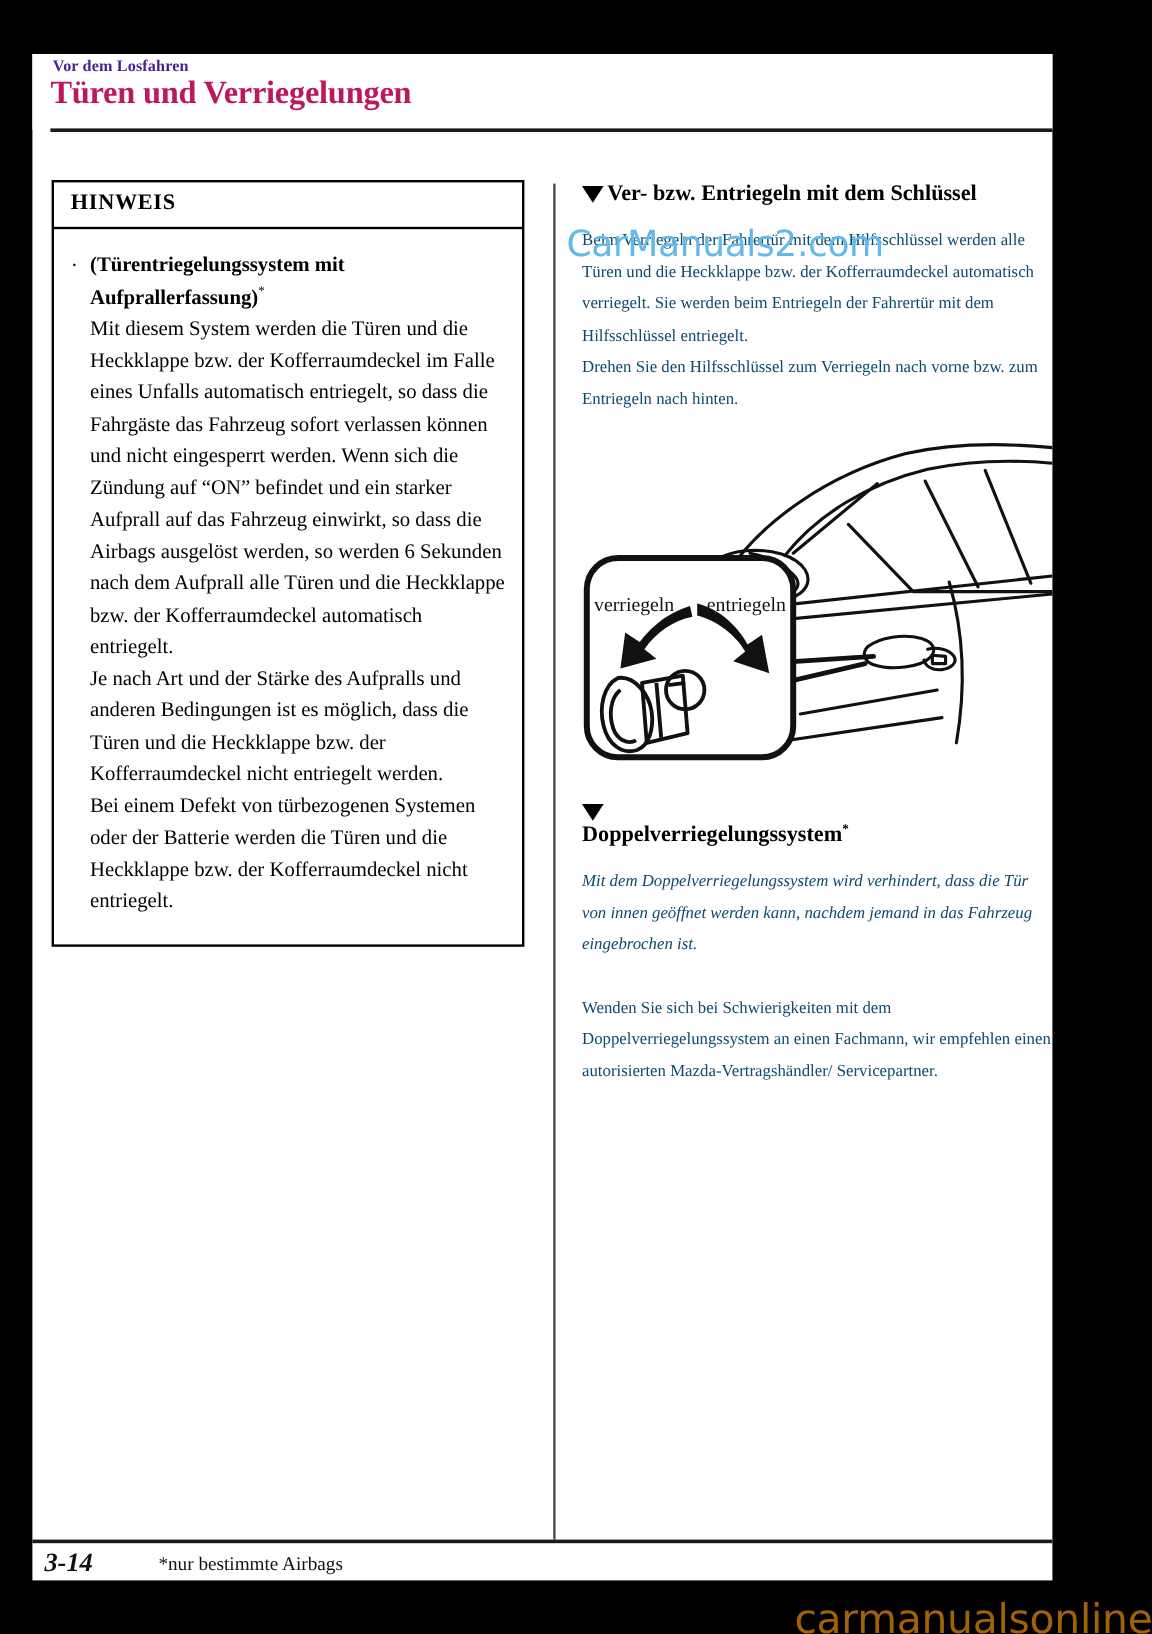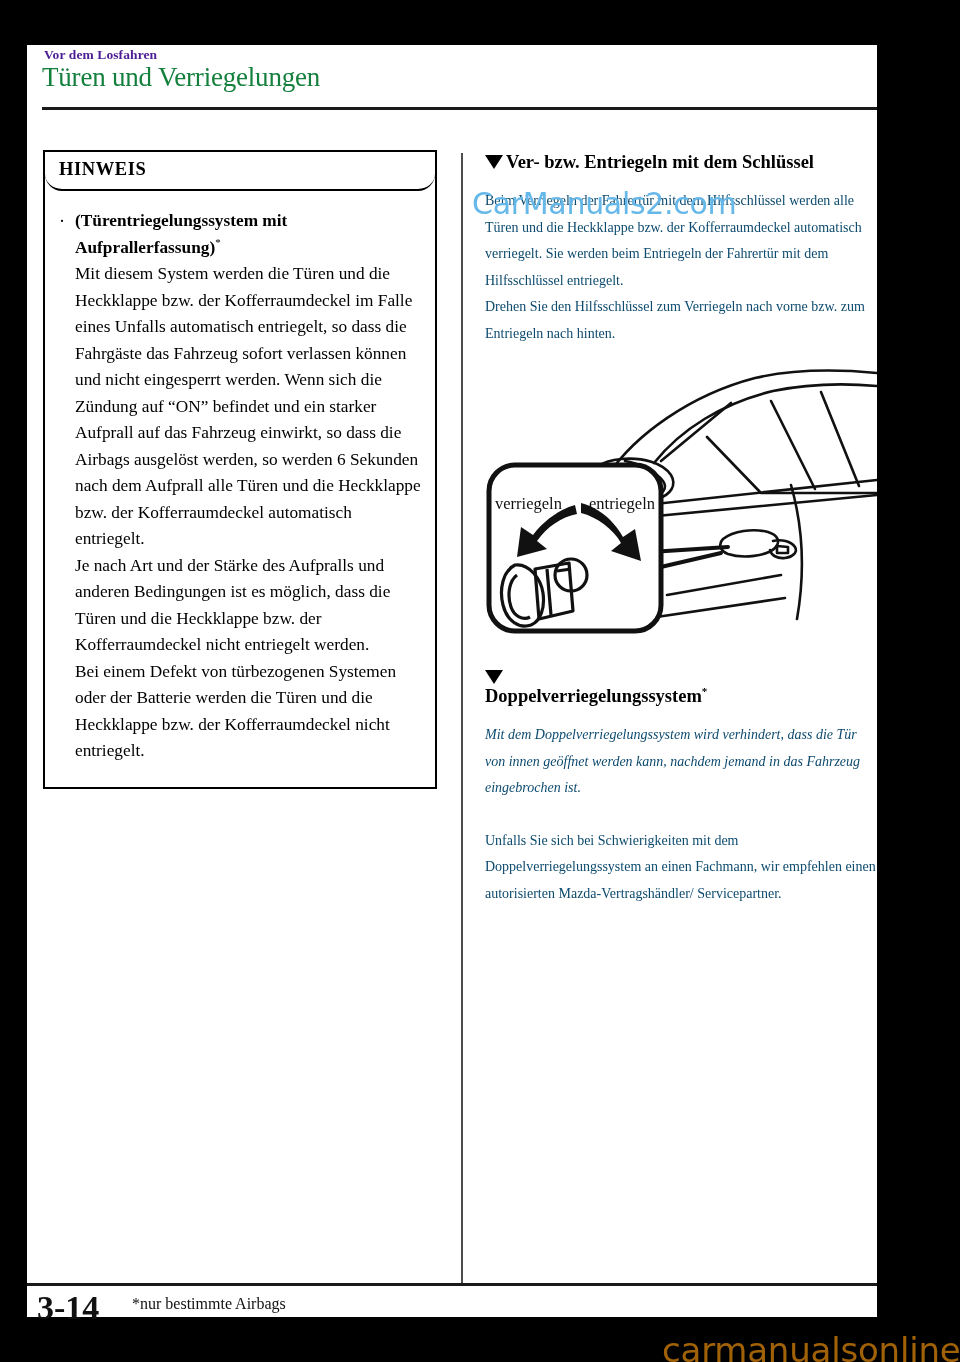--- a/index.html
+++ b/index.html
@@ -42,23 +42,23 @@
     font-weight: bold;
     letter-spacing: 0.1px;
     color: #4c1d95;
     white-space: nowrap;
   }
   #header-title {
     position: absolute;
     left: 15px;
     top: 17px;
     font-size: 27px;
-    font-weight: normal;
+    font-weight: bold;
     letter-spacing: -0.2px;
-    color: #15803d;
+    color: #be185d;
     white-space: nowrap;
   }
   #header-rule {
     position: absolute;
     left: 15px;
     top: 62px;
     width: 835px;
     height: 3px;
     background: #1a1a1a;
   }
@@ -91,21 +91,20 @@
     border: 2px solid #000;
     background: #fff;
     width: 390px;
   }
   #note-header {
     border-bottom: 2px solid #000;
     padding: 7px 12px 9px 14px;
     font-size: 18.5px;
     font-weight: bold;
     letter-spacing: 0.6px;
-    border-radius: 17px;
   }
   #note-body {
     padding: 17px 14px 22px 14px;
   }
   .note-item {
     display: flex;
     align-items: flex-start;
   }
   .note-bullet {
     width: 16px;
@@ -183,23 +182,24 @@
     left: 0px;
     top: 1238px;
     width: 850px;
     height: 3px;
     background: #1a1a1a;
   }
   #page-number {
     position: absolute;
     left: 10px;
     top: 1244px;
-    font-size: 34px;
+    font-size: 22px;
     font-weight: bold;
     color: #111;
+    font-style: italic;
   }
   #footnote {
     position: absolute;
     left: 105px;
     top: 1250px;
     font-size: 16px;
     color: #111;
     white-space: nowrap;
   }
 
@@ -319,21 +319,21 @@
         </g>
       </svg>
     </div>
 
     <div class="section-heading" style="margin-top:8px;flex-direction:column;">
       <span class="tri"></span>
       <span class="htext"><span>Doppelverriegelungssystem</span><sup class="star">*</sup></span>
     </div>
 
     <div class="body-par" style="margin-top:13px;font-style:italic;">Mit dem Doppelverriegelungssystem wird verhindert, dass die Tür von innen geöffnet werden kann, nachdem jemand in das Fahrzeug eingebrochen ist.</div>
-    <div class="body-par" style="margin-top:26px;">Unfalls Sie sich bei Schwierigkeiten mit dem Doppelverriegelungssystem an einen Fachmann, wir empfehlen einen autorisierten Mazda-Vertragshändler/ Servicepartner.</div>
+    <div class="body-par" style="margin-top:26px;">Wenden Sie sich bei Schwierigkeiten mit dem Doppelverriegelungssystem an einen Fachmann, wir empfehlen einen autorisierten Mazda-Vertragshändler/ Servicepartner.</div>
 
   </div>
 
   <div id="footer-rule"></div>
   <div id="page-number">3-14</div>
   <div id="footnote">*nur bestimmte Airbags</div>
 
 </div>
 
 <div id="watermark-top">CarManuals2.com</div>

